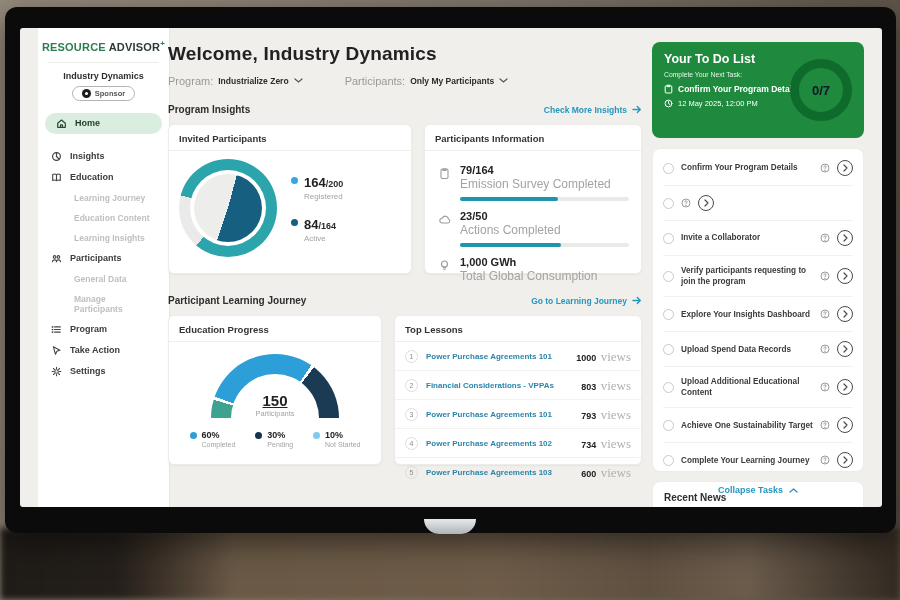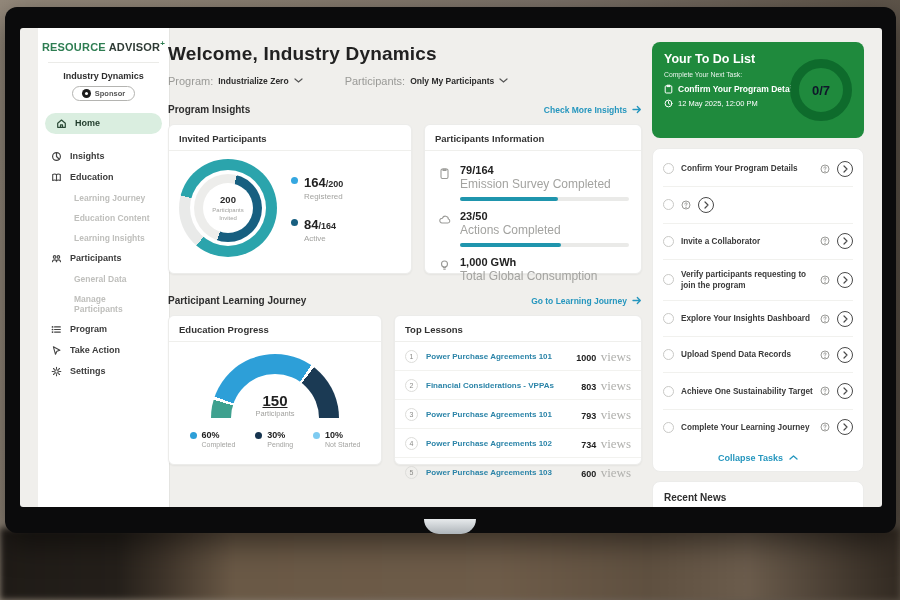--- a/index.html
+++ b/index.html
@@ -282,24 +282,20 @@
 
     <div class="cards-row">
 
       <div class="card card-invited">
         <div class="card-head">Invited Participants</div>
         <div class="invited-body">
           <div class="donut">
             <div class="ring-outer" style="--p: 82;"></div>
             <div class="hole1"></div>
             <div class="ring-inner" style="--p: 51;"></div>
-            <div class="hole2">
-              <div class="donut-val">200</div>
-              <div class="donut-lab">Participants Invited</div>
-            </div>
           </div>
           <div class="legend-v">
             <div class="leg-item">
               <span class="leg-dot" style="background:#35a7e0"></span>
               <span>
                 <span class="leg-num">164</span><span class="leg-den">/200</span>
                 <div class="leg-lab">Registered</div>
               </span>
             </div>
             <div class="leg-item">
@@ -555,20 +551,36 @@
             </svg>
           </span>
         <span class="task-go">
             <svg viewBox="0 0 5 8" width="5" height="8" fill="none" stroke="#4a4a4a" stroke-width="1.2" stroke-linecap="round" stroke-linejoin="round">
               <path d="M1 1l3 3-3 3"></path>
             </svg>
           </span>
       </div>
       <div class="task-row">
         <span class="task-check"></span>
+        <span class="task-label">Upload Additional Educational Content</span>
+        <span class="task-info">
+            <svg viewBox="0 0 10 10" width="10" height="10" fill="none" stroke="#9a9a97" stroke-width="1">
+              <circle cx="5" cy="5" r="4"></circle>
+              <path d="M3.9 4c0-.8.6-1.3 1.2-1.2.6 0 1.1.5 1 1.1-.1.7-.9.9-1.1 1.5" stroke-linecap="round"></path>
+              <circle cx="5" cy="7.2" r=".3" fill="#9a9a97"></circle>
+            </svg>
+          </span>
+        <span class="task-go">
+            <svg viewBox="0 0 5 8" width="5" height="8" fill="none" stroke="#4a4a4a" stroke-width="1.2" stroke-linecap="round" stroke-linejoin="round">
+              <path d="M1 1l3 3-3 3"></path>
+            </svg>
+          </span>
+      </div>
+      <div class="task-row">
+        <span class="task-check"></span>
         <span class="task-label">Achieve One Sustainability Target</span>
         <span class="task-info">
             <svg viewBox="0 0 10 10" width="10" height="10" fill="none" stroke="#9a9a97" stroke-width="1">
               <circle cx="5" cy="5" r="4"></circle>
               <path d="M3.9 4c0-.8.6-1.3 1.2-1.2.6 0 1.1.5 1 1.1-.1.7-.9.9-1.1 1.5" stroke-linecap="round"></path>
               <circle cx="5" cy="7.2" r=".3" fill="#9a9a97"></circle>
             </svg>
           </span>
         <span class="task-go">
             <svg viewBox="0 0 5 8" width="5" height="8" fill="none" stroke="#4a4a4a" stroke-width="1.2" stroke-linecap="round" stroke-linejoin="round">

